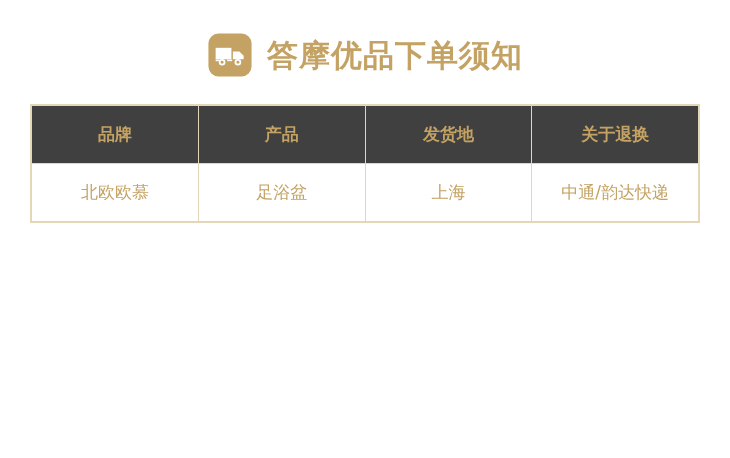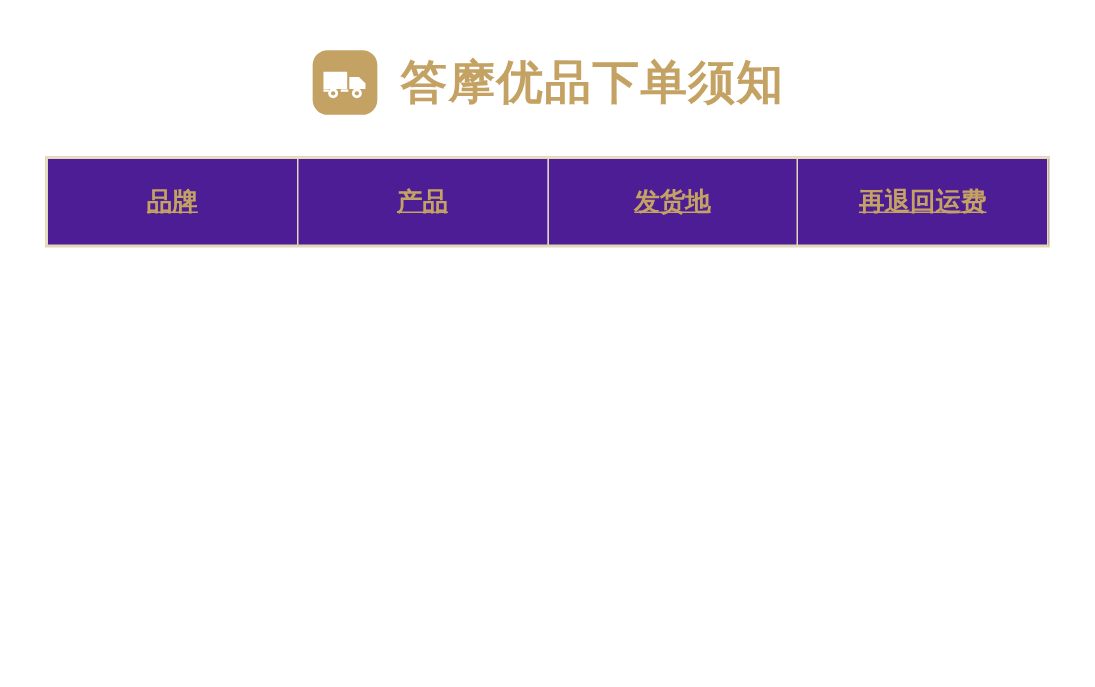--- a/index.html
+++ b/index.html
@@ -58,25 +58,24 @@
   }
   table.info td {
     border: 1px solid #e4d6b8;
     text-align: center;
     vertical-align: middle;
     color: #c3a263;
     font-size: 17px;
     padding: 0;
   }
   .row-head td {
-    background: #4c1d95;
+    background: #404040;
     height: 57px;
     font-weight: bold;
     font-size: 19px;
-    text-decoration: underline;
   }
   .row-value td {
     background: #ffffff;
     height: 57px;
     font-size: 17px;
   }
   .row-subhead td {
     background: #f7f1e4;
     height: 52px;
     font-weight: bold;
@@ -118,19 +117,25 @@
     <div class="header-title">答摩优品下单须知</div>
   </div>
 
   <div class="table-wrap">
     <table class="info">
       <tbody>
         <tr class="row-head">
           <td>品牌</td>
           <td>产品</td>
           <td>发货地</td>
-          <td>再退回运费</td>
+          <td>关于退换</td>
+        </tr>
+        <tr class="row-value">
+          <td>北欧欧慕</td>
+          <td>足浴盆</td>
+          <td>上海</td>
+          <td>中通/韵达快递</td>
         </tr>
       </tbody>
     </table>
   </div>
 
 </div>
 
 </body></html>

